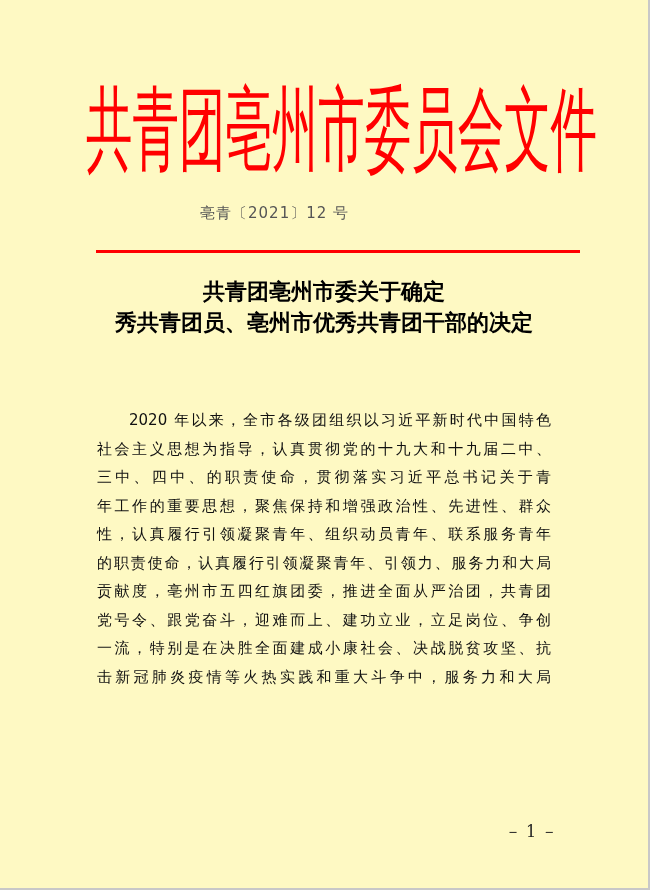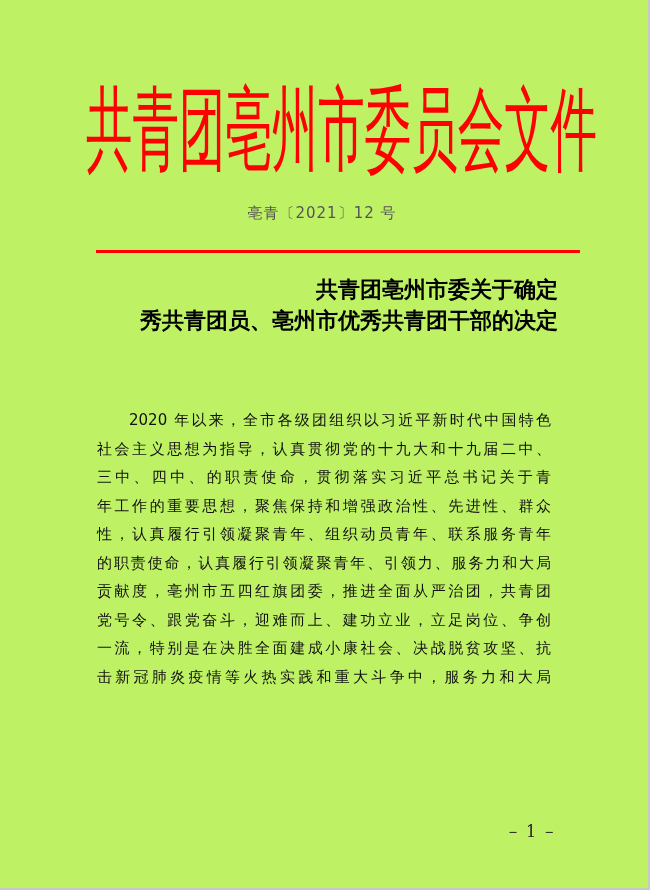--- a/index.html
+++ b/index.html
@@ -13,21 +13,21 @@
       background: #ffffff;
       overflow: hidden;
       font-family: "DejaVu Serif", "Liberation Serif", serif;
     }
     .page {
       position: absolute;
       left: 0;
       top: 0;
       width: 648px;
       height: 888px;
-      background: #bef264;
+      background: #fef9c3;
     }
     .edge-right {
       position: absolute;
       right: 0;
       top: 0;
       width: 2px;
       height: 890px;
       background: #c8c8c8;
     }
     .edge-bottom {
@@ -55,43 +55,42 @@
       white-space: nowrap;
       transform-origin: 0 0;
       transform: scaleX(0.505);
       letter-spacing: 0px;
     }
     .doc-number {
       position: absolute;
       left: 200px;
       top: 202px;
       width: 244px;
-      text-align: center;
       color: #555555;
       font-family: "DejaVu Sans", "Liberation Sans", sans-serif;
       font-size: 15px;
       line-height: 22px;
       letter-spacing: 1px;
     }
     .red-rule {
       position: absolute;
       left: 96px;
       top: 250px;
       width: 484px;
       height: 3px;
       background: #ff0000;
     }
     .heading {
       position: absolute;
       left: 90px;
       top: 276px;
       width: 468px;
-      text-align: right;
+      text-align: center;
       color: #000000;
-      font-family: Liberation Mono, monospace;
+      font-family: Liberation Sans, sans-serif;
       font-weight: bold;
       font-size: 22px;
       line-height: 31px;
     }
     .heading-line {
       display: block;
       white-space: nowrap;
     }
     .body-text {
       position: absolute;

